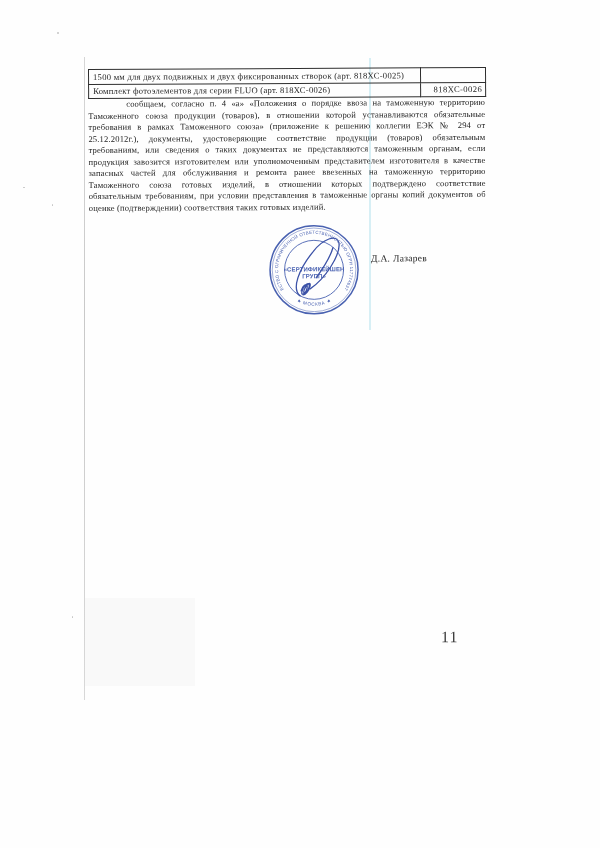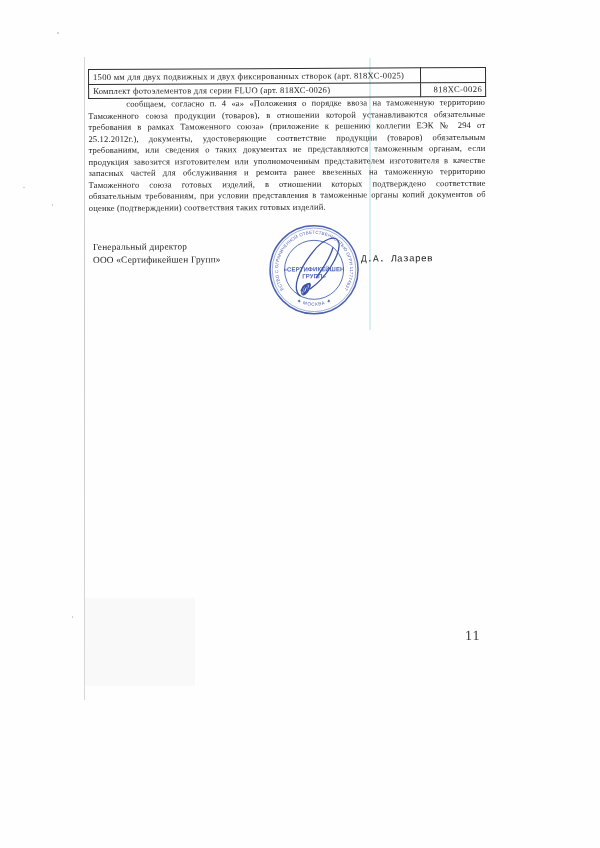--- a/index.html
+++ b/index.html
@@ -77,33 +77,32 @@
   }
   .pline.first { text-indent: 38px; }
   .pline.last  { text-align: left; text-align-last: left; }
   .sig-title {
     position: absolute; left: 92px; top: 241px;
     font-size: 9.3px;
     line-height: 12.5px;
     letter-spacing: 0.2px;
   }
   .sig-name {
-    position: absolute; left: 360px; top: 255px;
+    position: absolute; left: 370px; top: 255px;
     font-size: 9.5px;
     letter-spacing: 0.3px;
-    font-family: Liberation Mono, monospace;
   }
   .stamp-svg {
     position: absolute; left: 263px; top: 221px;
     width: 100px; height: 100px;
     opacity: 0.92;
   }
   .page-number {
-    position: absolute; left: 462px; top: 630px;
-    font-size: 14px;
+    position: absolute; left: 438px; top: 630px;
+    font-size: 16px;
     color: #3a3a3a;
     letter-spacing: 1px;
   }
 </style>
 </head>
 <body>
 
 <div class="sheet">
 
   <div class="edge-line"></div>
@@ -139,24 +138,20 @@
       <div class="pline">требования в рамках Таможенного союза» (приложение к решению коллегии ЕЭК № 294 от</div>
       <div class="pline">25.12.2012г.), документы, удостоверяющие соответствие продукции (товаров) обязательным</div>
       <div class="pline">требованиям, или сведения о таких документах не представляются таможенным органам, если</div>
       <div class="pline">продукция завозится изготовителем или уполномоченным представителем изготовителя в качестве</div>
       <div class="pline">запасных частей для обслуживания и ремонта ранее ввезенных на таможенную территорию</div>
       <div class="pline">Таможенного союза готовых изделий, в отношении которых подтверждено соответствие</div>
       <div class="pline">обязательным требованиям, при условии представления в таможенные органы копий документов об</div>
       <div class="pline last">оценке (подтверждении) соответствия таких готовых изделий.</div>
     </div>
 
-    <div class="sig-title">
-      <div>Генеральный директор</div>
-      <div>ООО «Сертификейшен Групп»</div>
-    </div>
 
     <svg class="stamp-svg" viewBox="0 0 100 100">
       <g stroke="#3b55ab" fill="none">
         <circle cx="50" cy="50" r="44" stroke-width="1.5"></circle>
         <circle cx="50" cy="50" r="41.8" stroke-width="0.5"></circle>
         <circle cx="50" cy="50" r="29.5" stroke-width="0.9"></circle>
       </g>
       <defs>
         <path id="arcTop" d="M 20.5 70.6 A 36 36 0 1 1 79.5 70.6"></path>
         <path id="arcBottom" d="M 20.5 70.6 A 36 36 0 0 0 79.5 70.6"></path>

